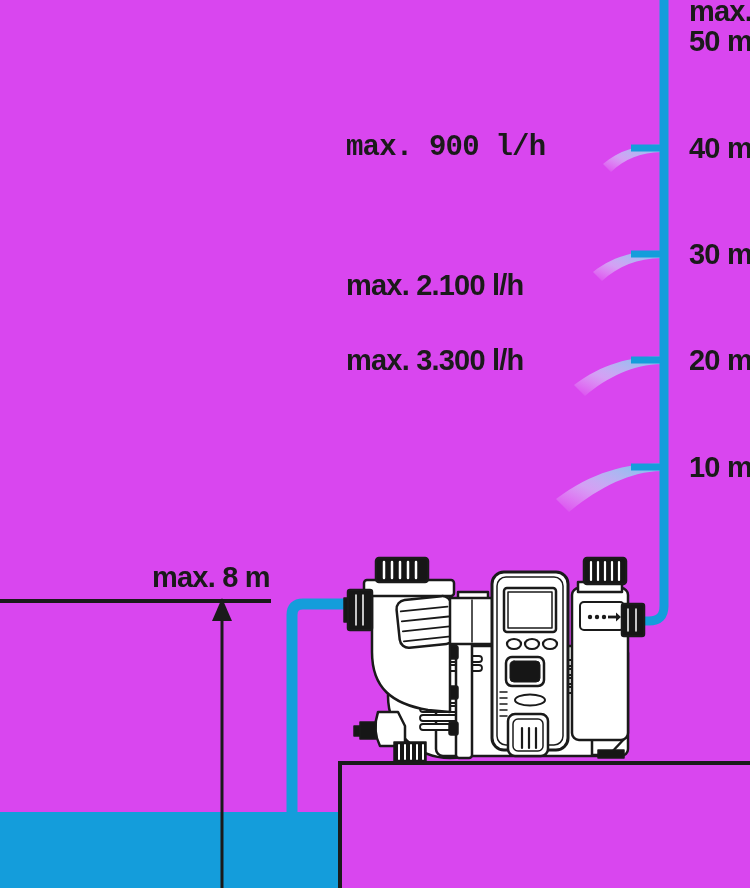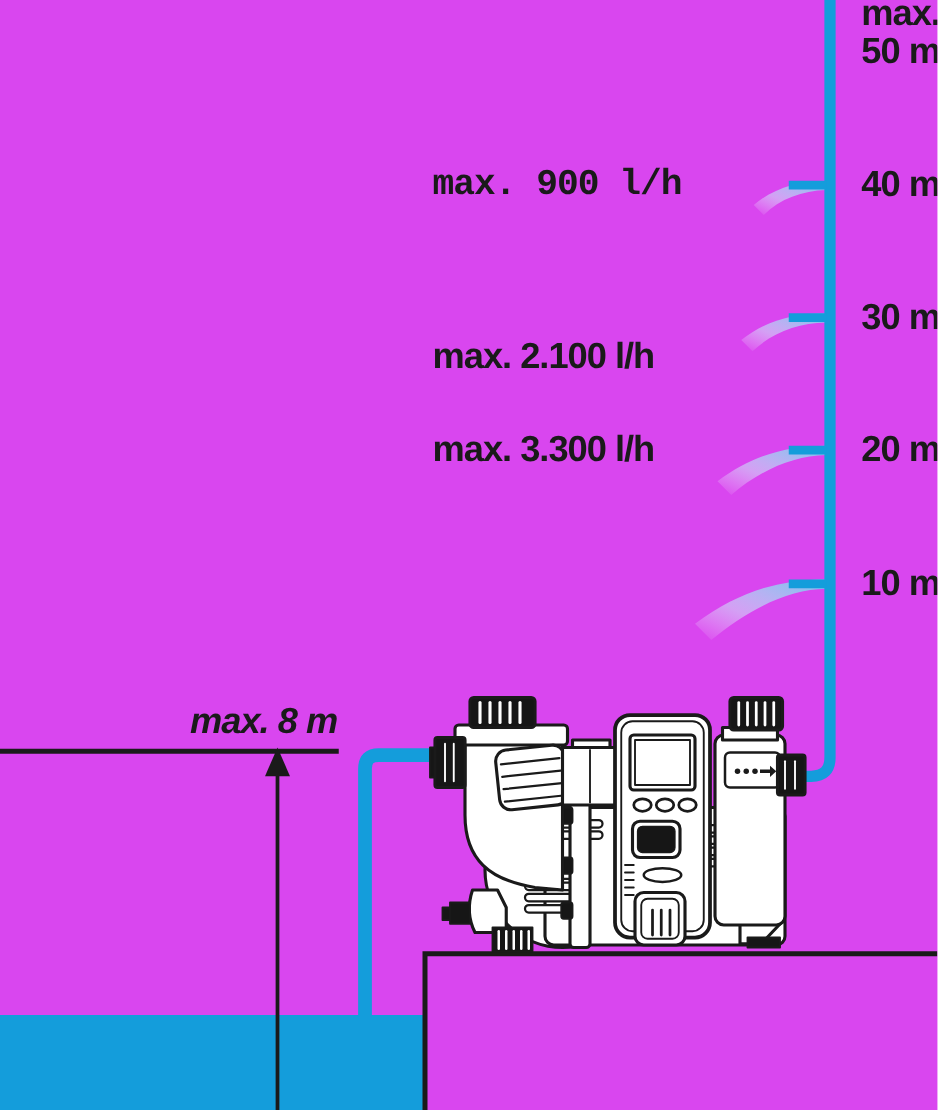--- a/index.html
+++ b/index.html
@@ -17,21 +17,21 @@
   .flow-0{left:346px;top:133px;font-family:Liberation Mono, monospace;}
   .flow-1{left:346px;top:254px;margin-top:16px;}
   .flow-2{left:346px;top:345px;}
   .flow-3{left:346px;top:452px;}
   
   .hgt-0{left:689px;top:133px;}
   .hgt-1{left:689px;top:239px;}
   .hgt-2{left:689px;top:345px;}
   .hgt-3{left:689px;top:452px;}
   .max-head{left:689px;top:-4px;}
-  .suction{left:152px;top:562px;font-style:italic;}
+  .suction{left:152px;top:562px;}
 </style>
 </head>
 <body>
 
 <div id="stage">
 
   <svg id="diagram-svg" viewBox="0 0 750 888">
     <defs>
       <linearGradient id="sprayGrad" x1="0" y1="1" x2="1" y2="0">
         <stop offset="0" stop-color="#ffffff" stop-opacity="0"></stop>

